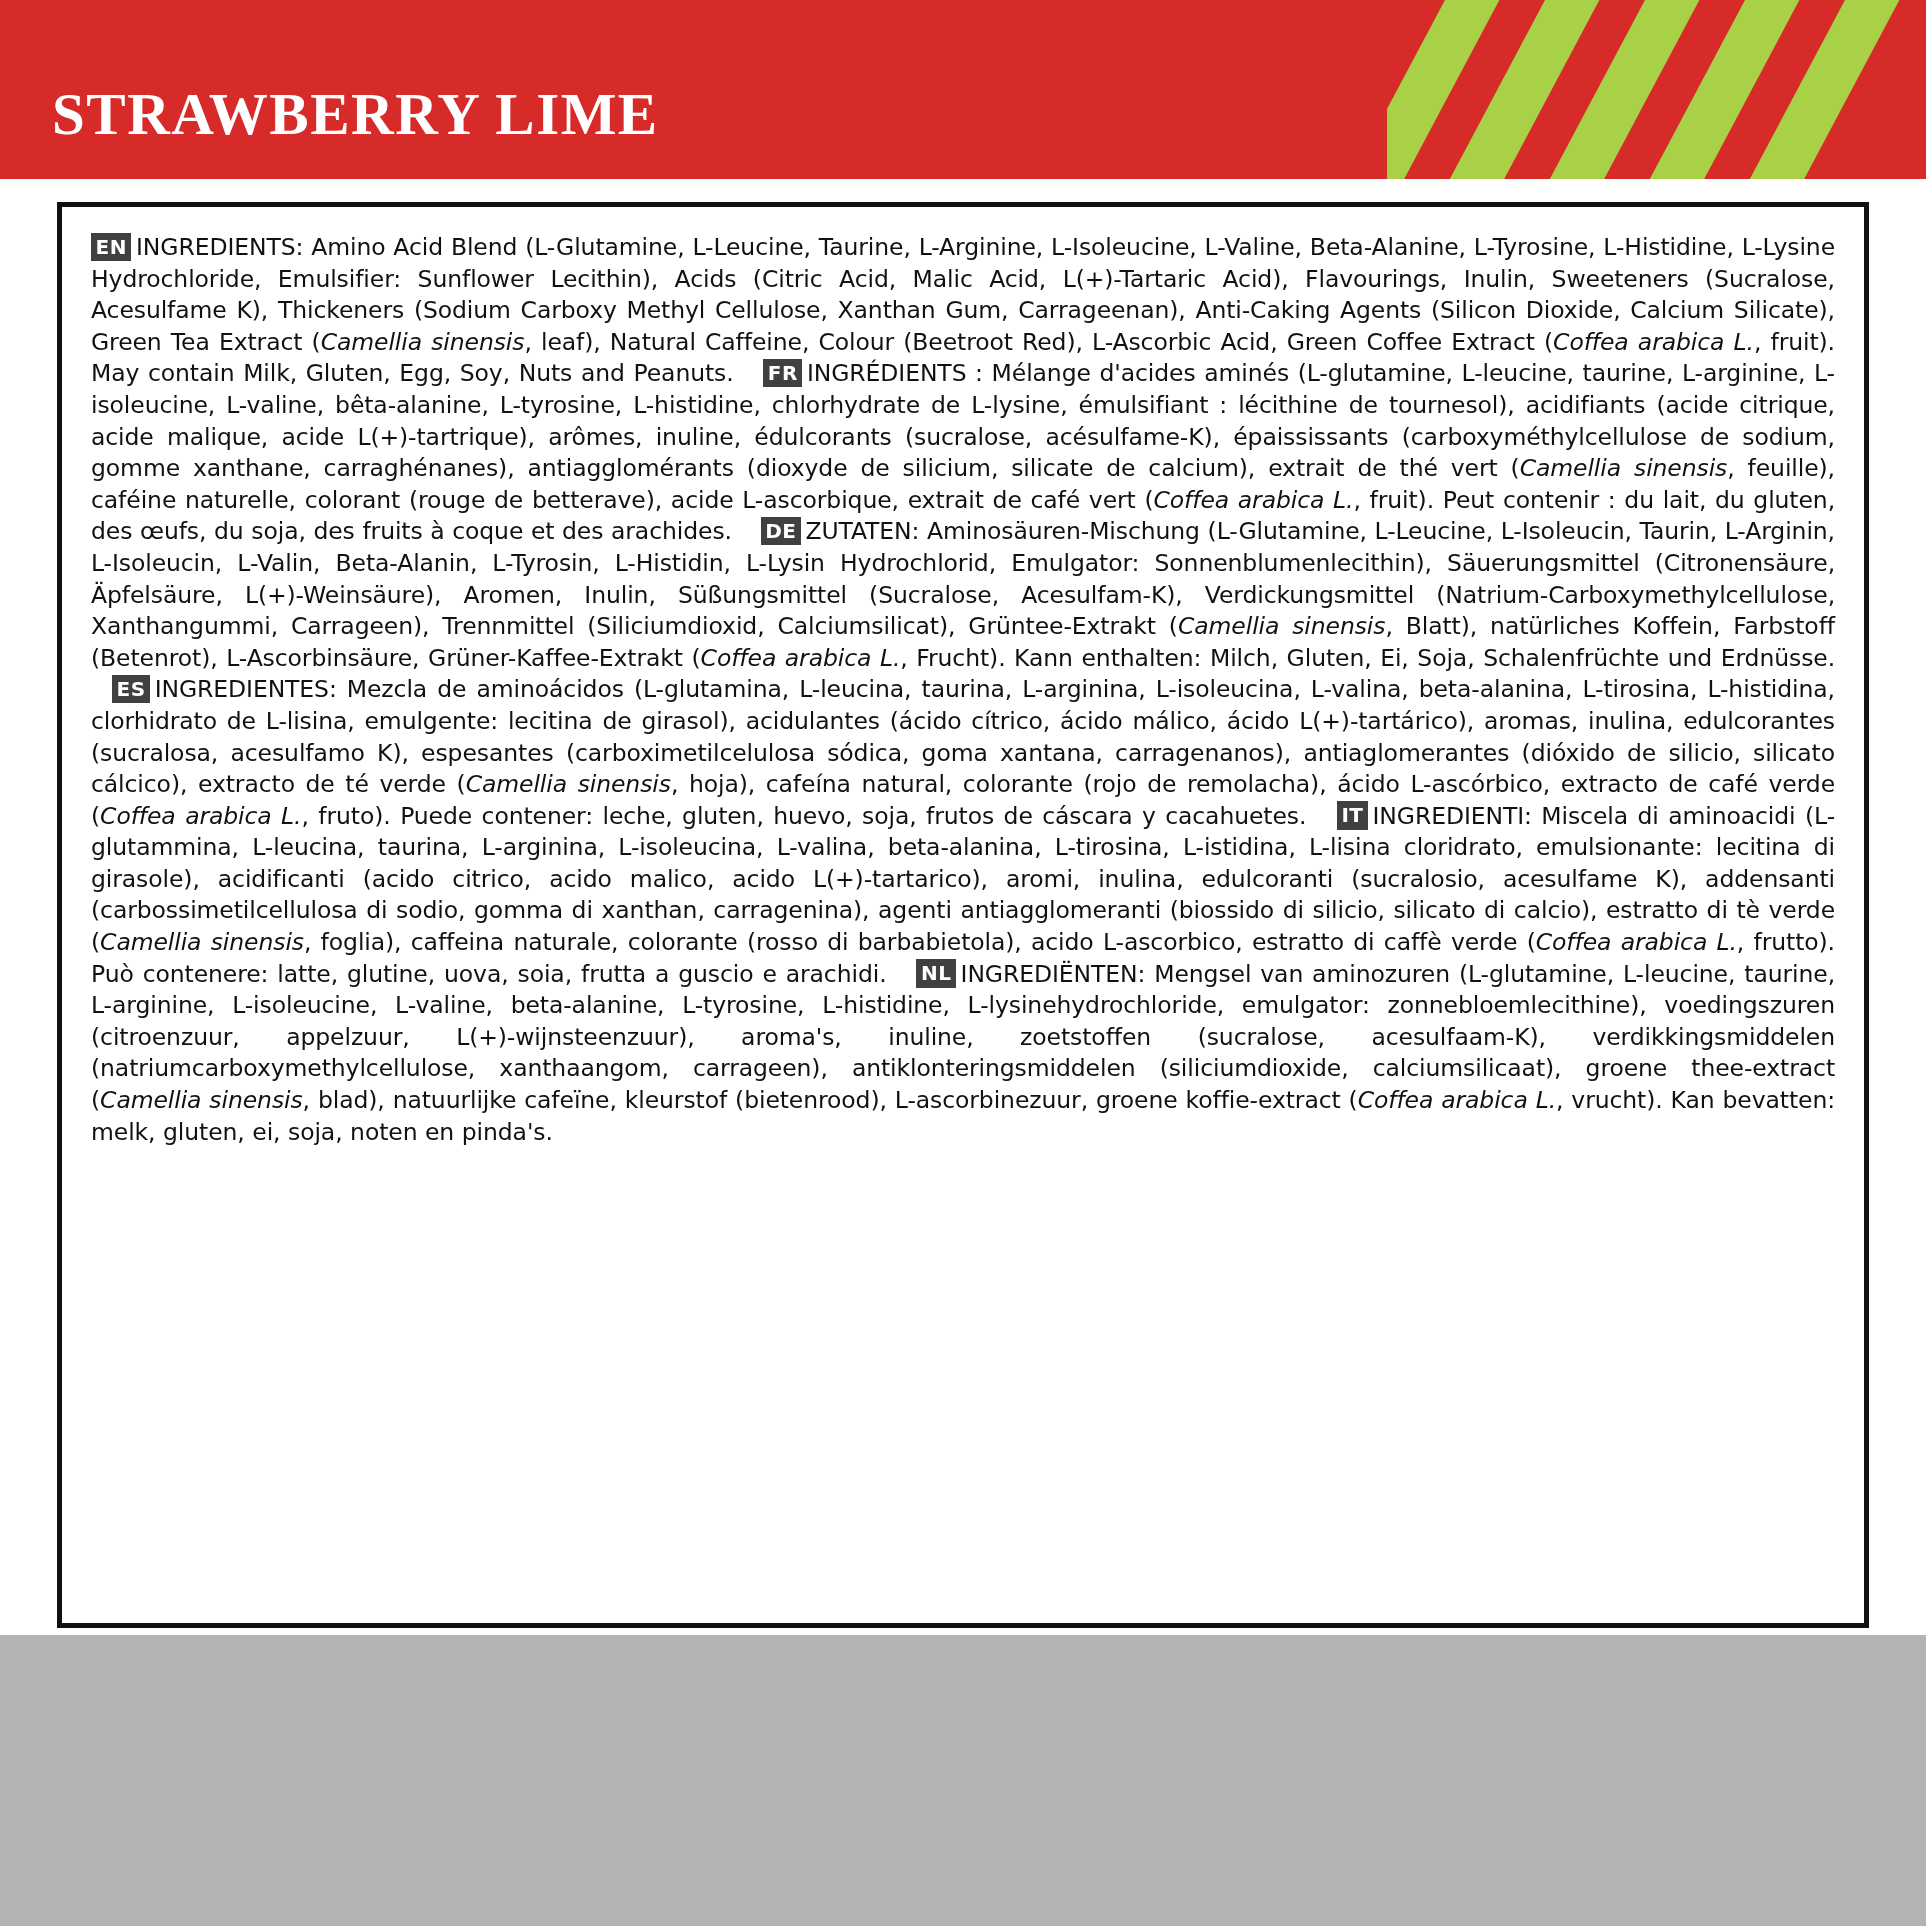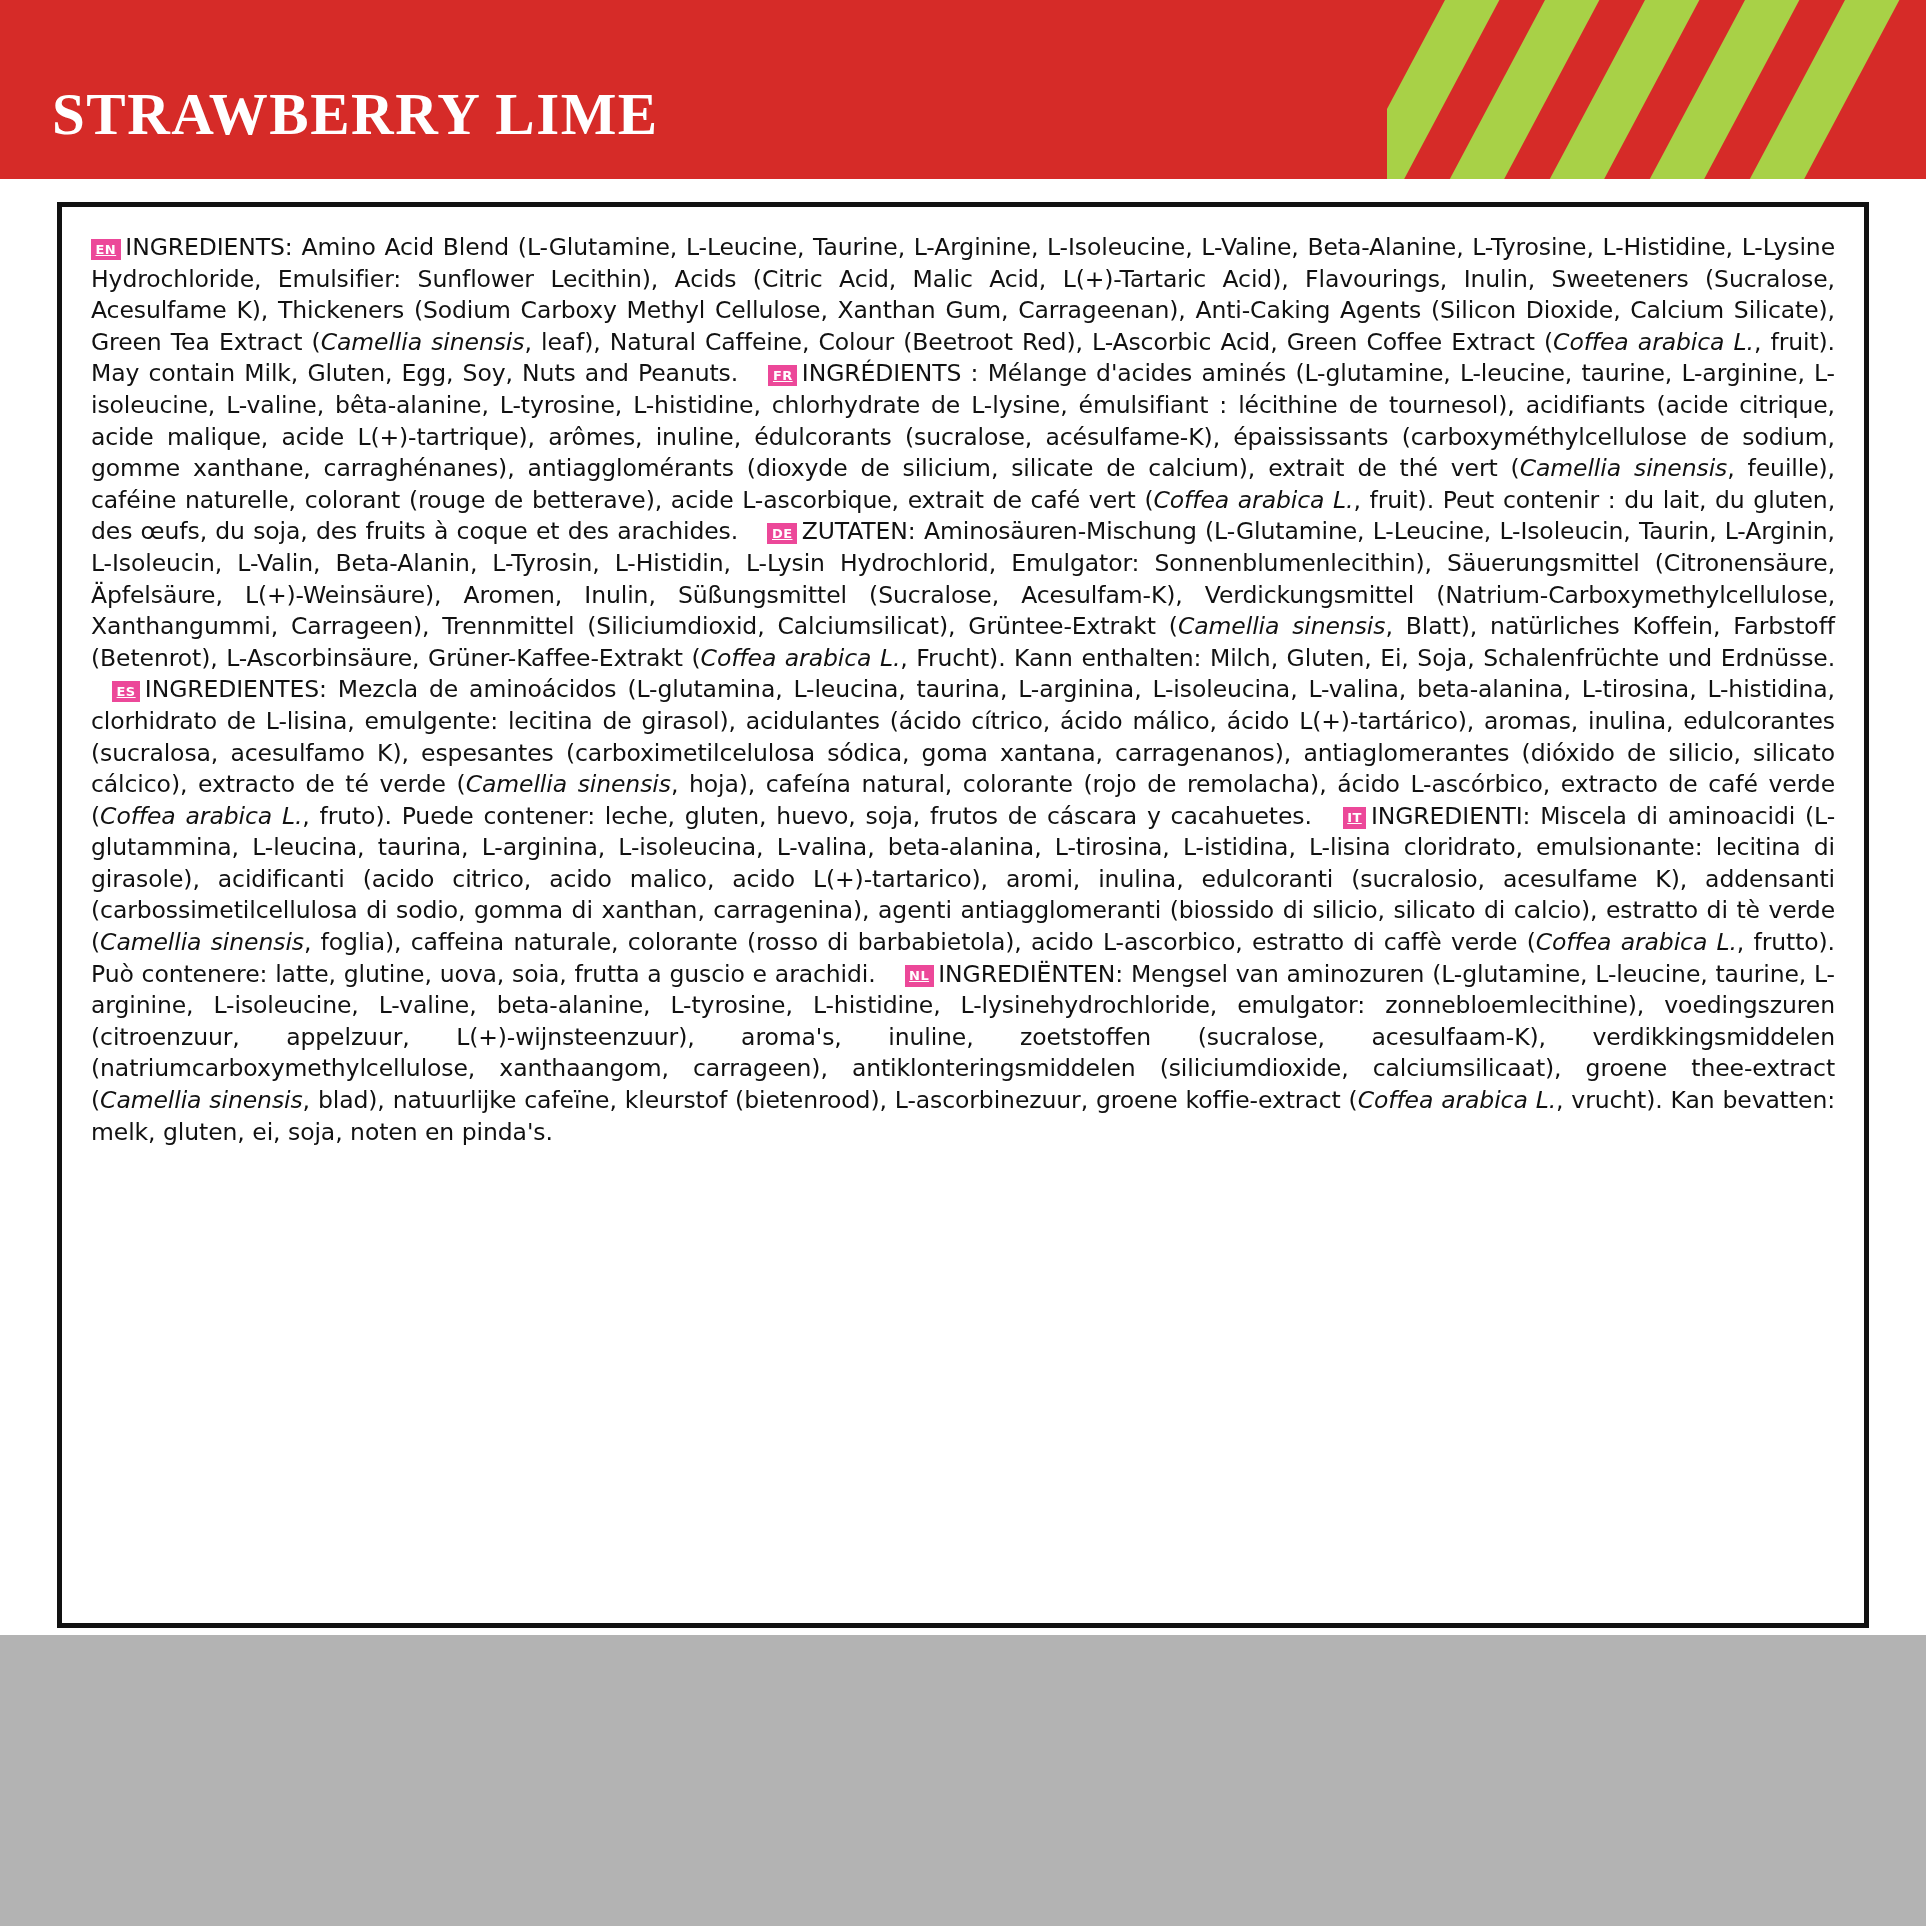--- a/index.html
+++ b/index.html
@@ -87,31 +87,30 @@
     text-align: justify;
     font-family: "DejaVu Sans", sans-serif;
     letter-spacing: -0.1px;
     word-spacing: 0.2px;
   }
   .ingredients-text i { }
   .ingredients-text b { font-weight: normal; }
 
   .lang-tag {
     display: inline-block;
-    background: #ec4899;
+    background: #404040;
     color: #ffffff;
     font-weight: bold;
-    font-size: 13px;
+    font-size: 20px;
     line-height: 1;
     padding: 3.9px 4.6px 4.6px 4.6px;
     margin: 0 4.6px 0 0;
     vertical-align: 1.5px;
     letter-spacing: 0.4px;
     font-family: "DejaVu Sans", sans-serif;
-    text-decoration: underline;
   }
   .lang-tag.lead { margin-left: 0; }
   .lang-tag.mid { margin-left: 21px; }
 
   
   .footer-grey {
     position: absolute;
     left: 0;
     top: 1635px;
     width: 1926px;

